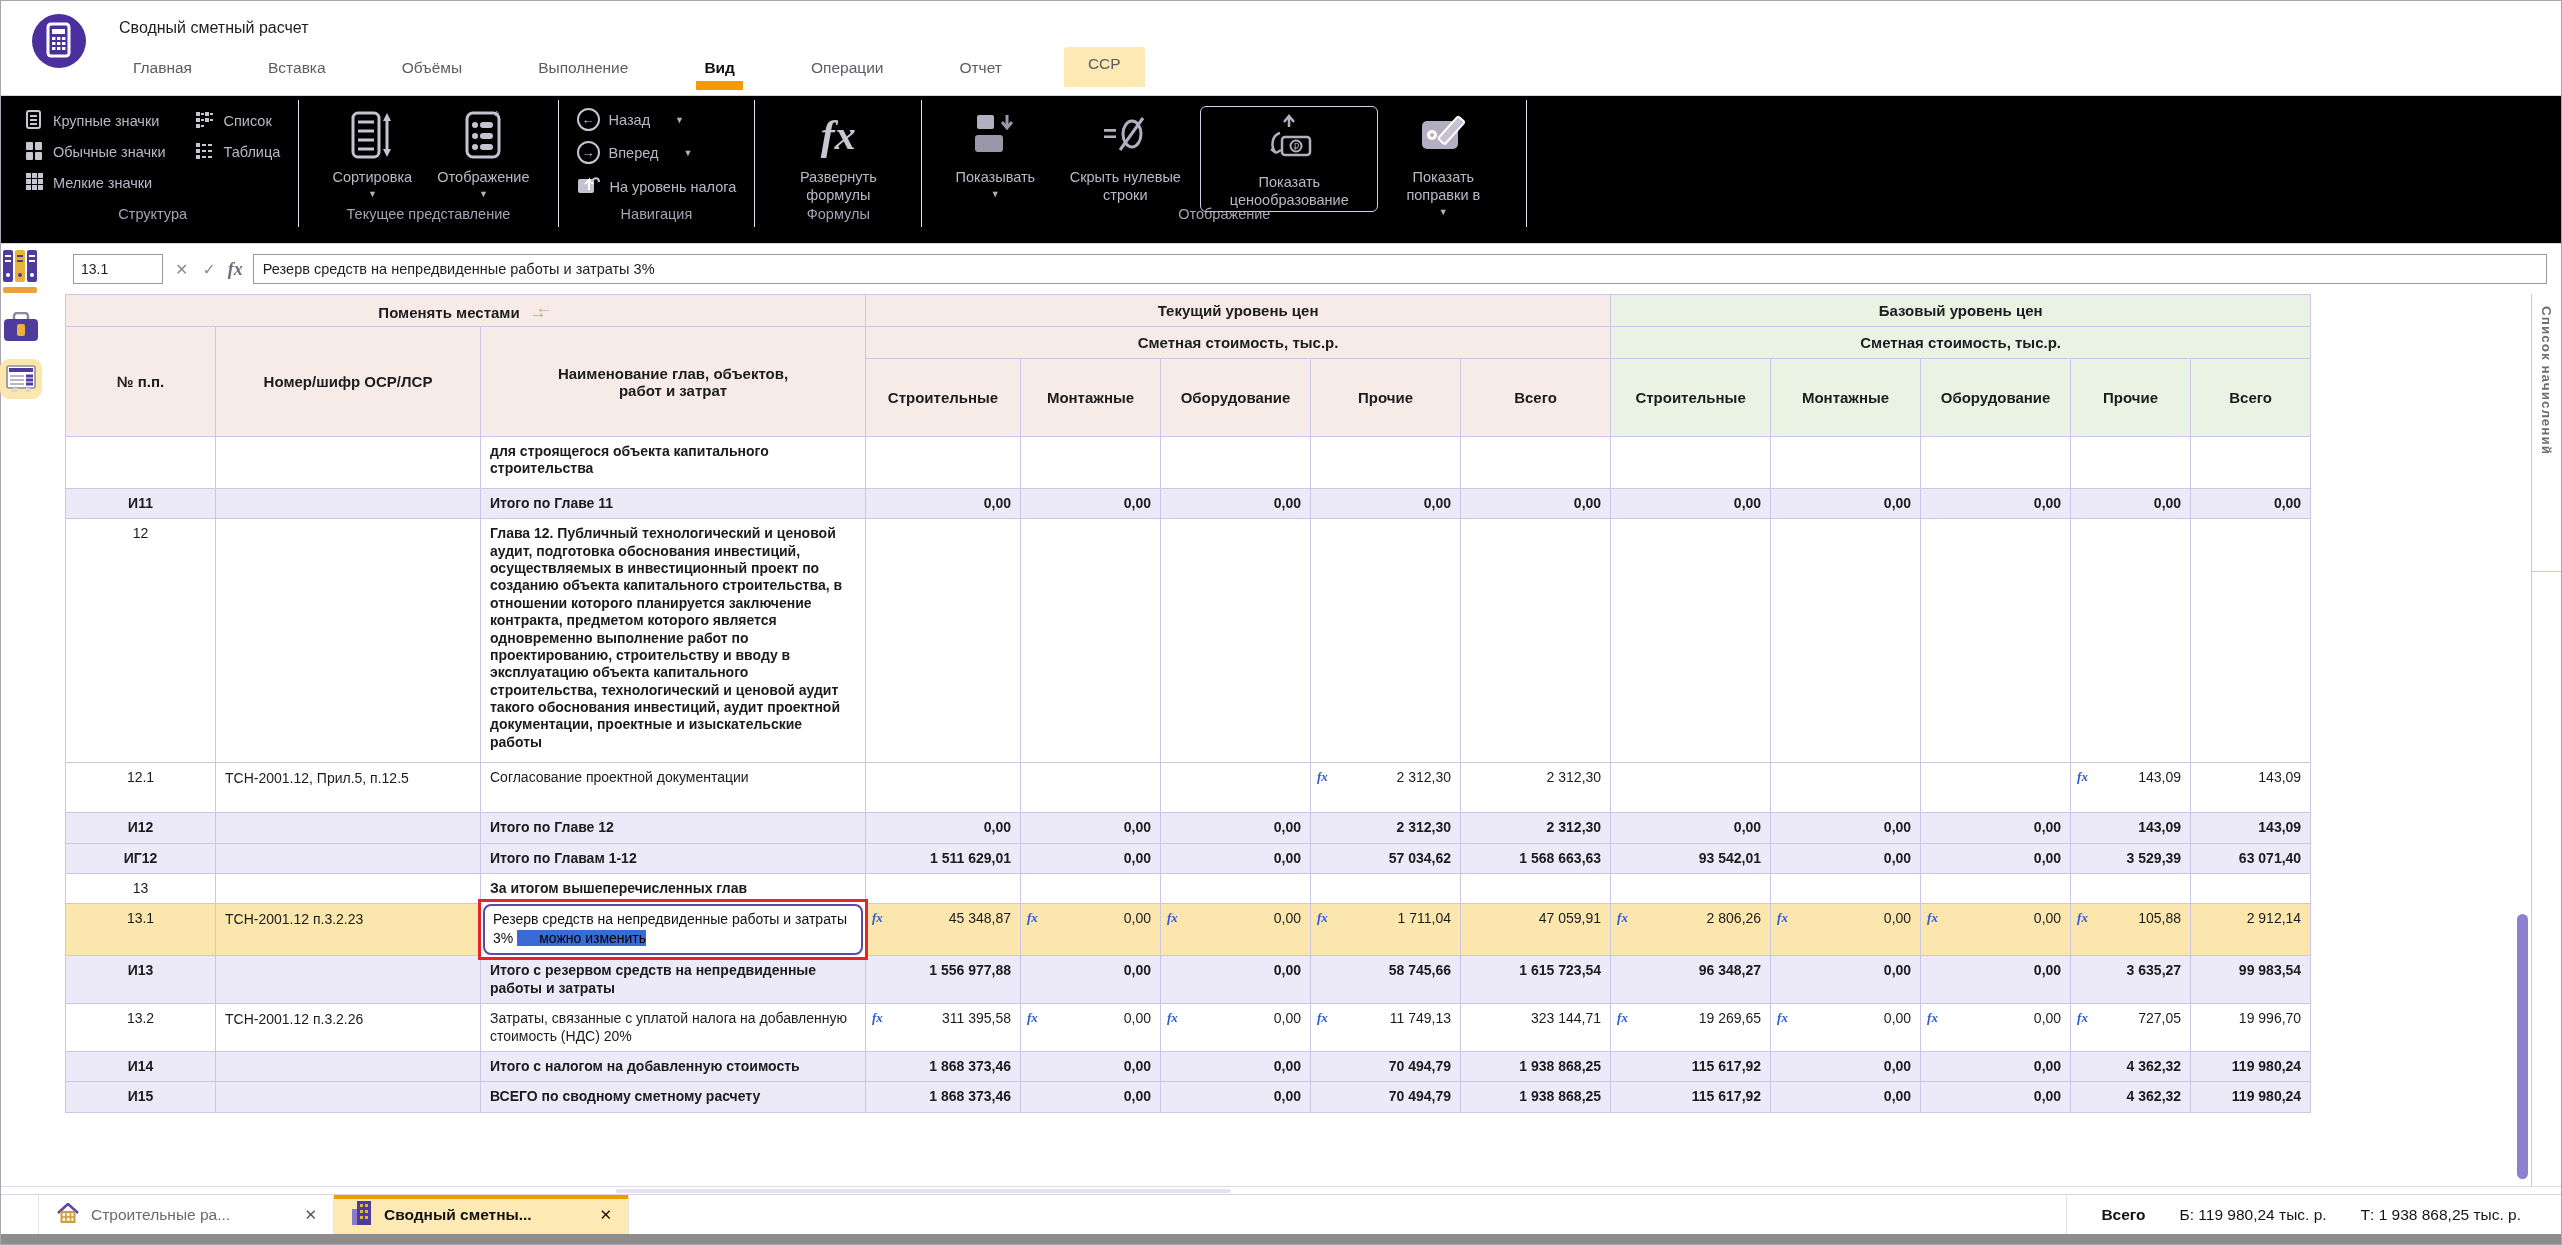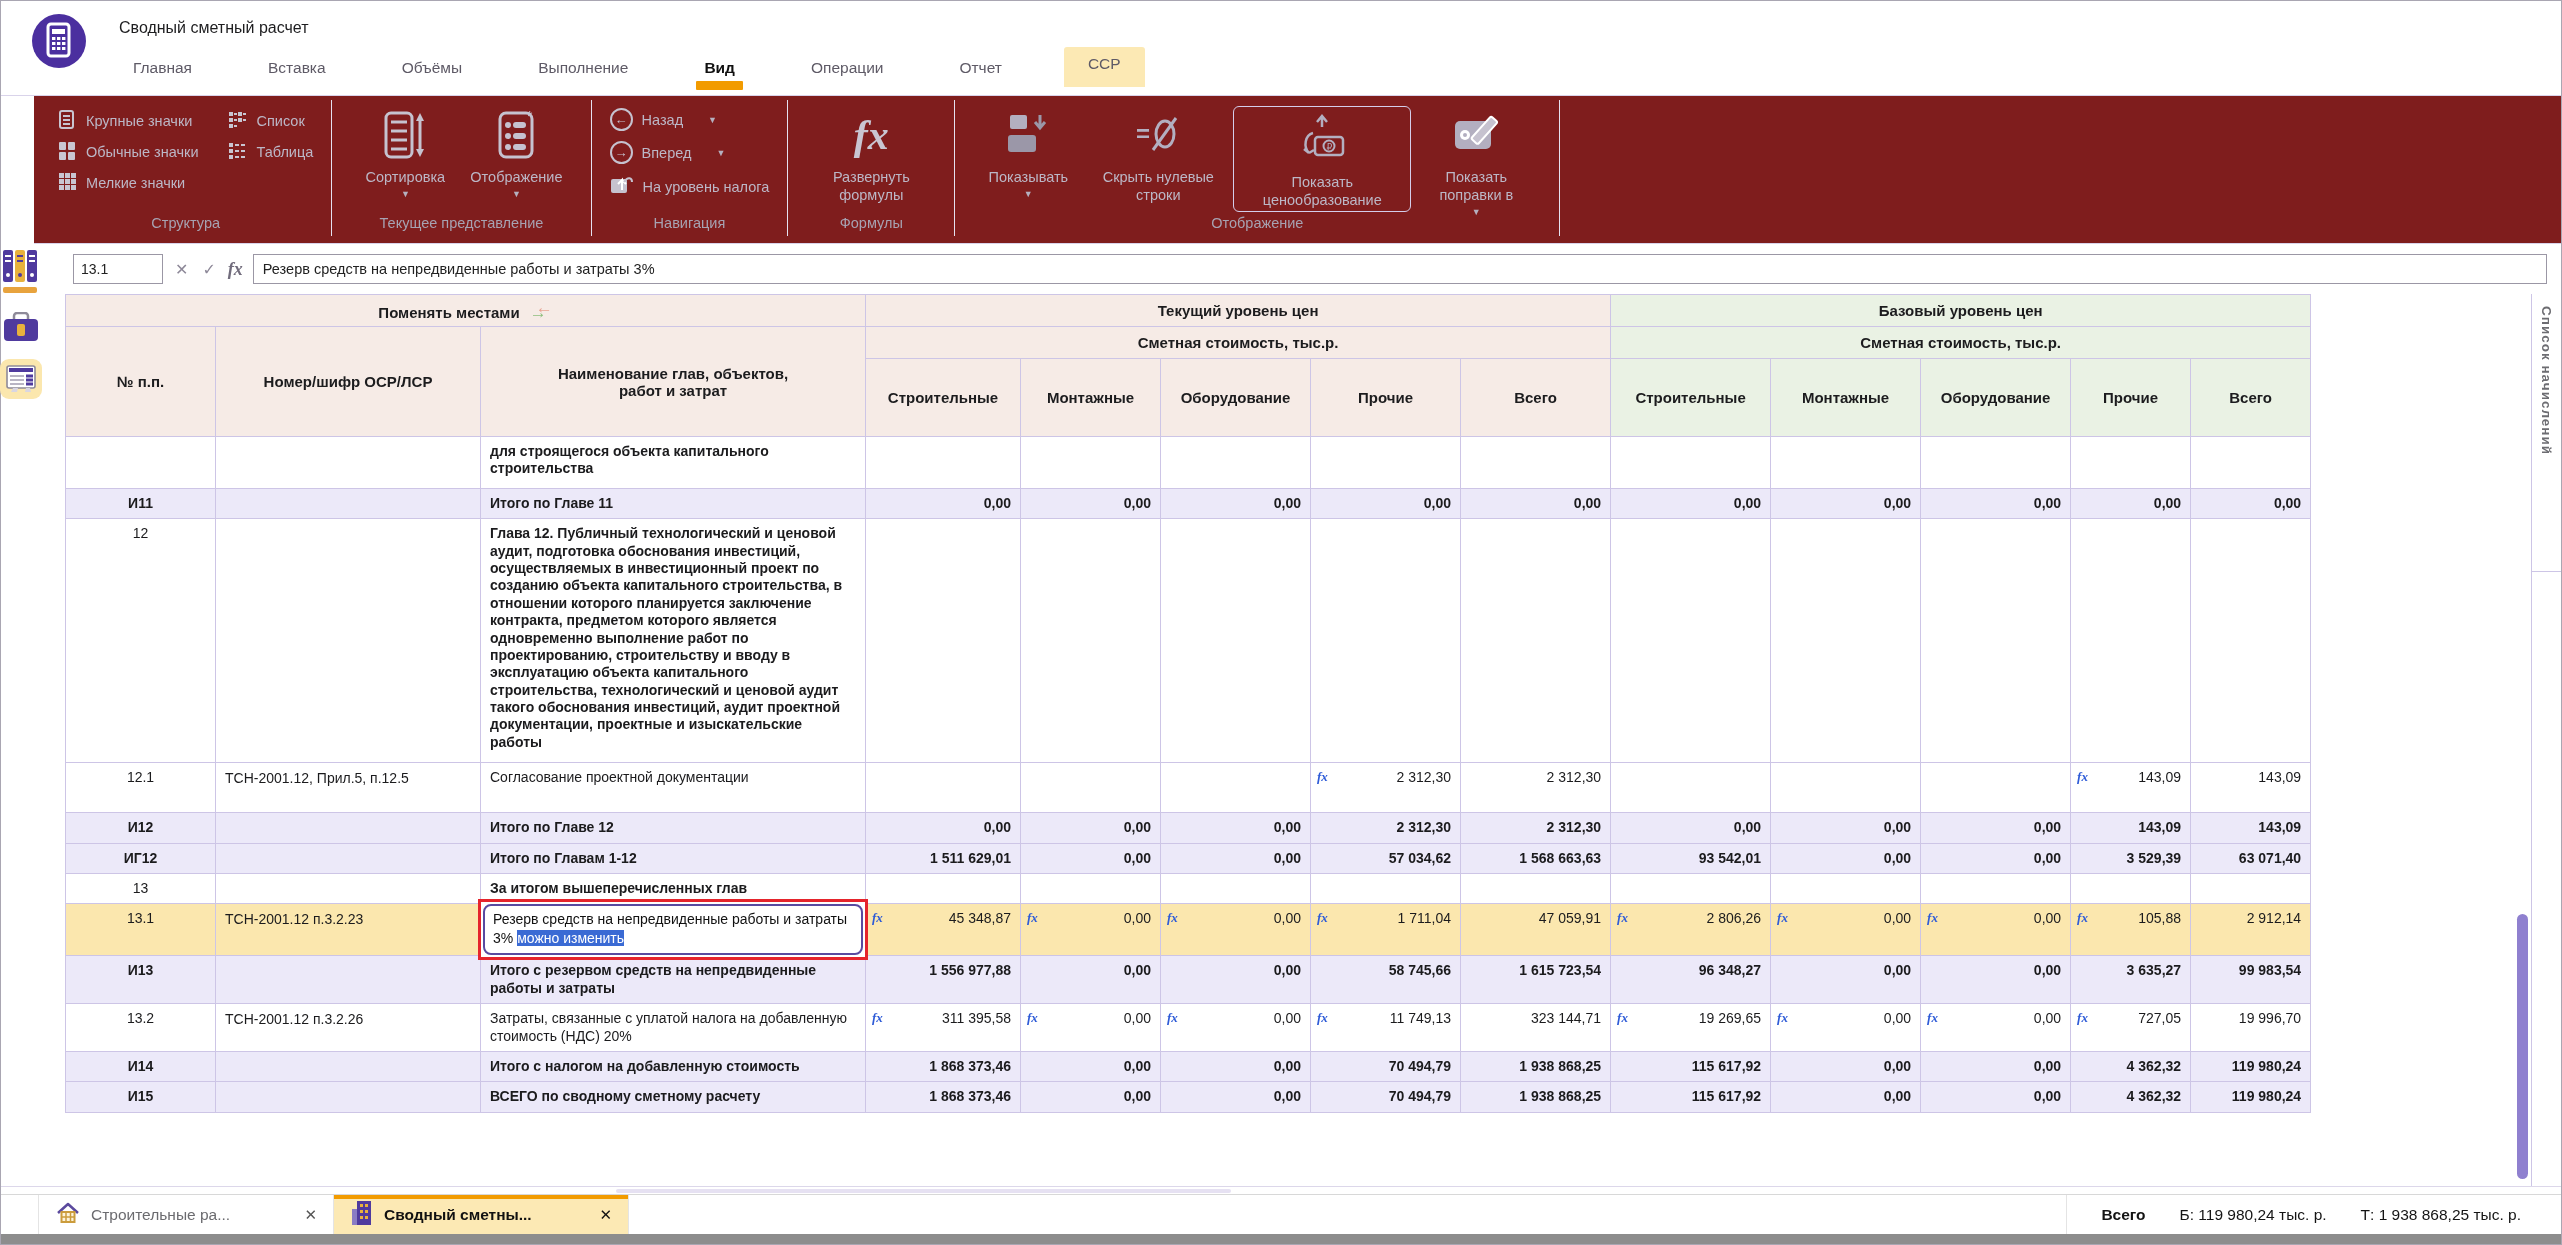--- a/index.html
+++ b/index.html
@@ -16,22 +16,22 @@
   .app-title { font-size:16px; color:#1d1d1f; margin-top:8px; }
   .rtabs { display:flex; align-items:flex-end; margin-top:10px; }
   .rtab { font-size:15.5px; color:#5e5a66; padding:8px 14px 10px 14px; margin-right:48px;
           position:relative; cursor:default; white-space:nowrap; }
   .rtab.active { color:#111; font-weight:bold; }
   .rtab.active::after { content:""; position:absolute; left:6px; right:6px; bottom:-3px;
                         height:9px; background:#f29b00; border-radius:1px; }
   .rtab.hl { background:#fce9b4; border-radius:3px 3px 0 0; padding:8px 24px 14px 24px; margin-right:0; }
 
   
-  .ribbon { height:148px; flex:none; background:#7f1d1d; display:flex; align-items:stretch;
-            border-bottom:1px solid #d9d3ea; padding:4px 0 7px 6px; color:#bcb7c6;margin-left:33px; }
+  .ribbon { height:148px; flex:none; background:#000000; display:flex; align-items:stretch;
+            border-bottom:1px solid #d9d3ea; padding:4px 0 16px 6px; color:#bcb7c6; }
   .rgroup { position:relative; padding:6px 18px 26px 18px; display:flex; align-items:flex-start; }
   .rgroup + .rgroup { border-left:1px solid #e5e1f0; }
   .rgroup:last-child { border-right:1px solid #e5e1f0; }
   .rgroup-label { position:absolute; bottom:5px; left:0; right:0; text-align:center;
                   font-size:14.5px; color:#a7a2b1; white-space:nowrap; }
   .struct-grid { display:grid; grid-template-rows:repeat(3,auto); grid-auto-flow:column;
                  column-gap:30px; row-gap:9px; margin-top:4px; }
   .ritem-s { display:flex; align-items:center; gap:9px; font-size:14.5px; color:#bcb7c6; white-space:nowrap; }
   .big-item { display:flex; flex-direction:column; align-items:center; justify-content:flex-start;
               font-size:14.5px; text-align:center; line-height:1.25; padding:0 10px; min-width:110px; }
@@ -93,21 +93,21 @@
   tbody tr:nth-child(3) td{height:244px} tbody tr:nth-child(4) td{height:50px}
   tbody tr:nth-child(5) td{height:22px} tbody tr:nth-child(6) td{height:22px}
   tbody tr:nth-child(7) td{height:20px} tbody tr:nth-child(8) td{height:52px}
   tbody tr:nth-child(9) td{height:34px} tbody tr:nth-child(10) td{height:42px}
   tbody tr:nth-child(11) td{height:22px} tbody tr:nth-child(12) td{height:22px}
   td.edit-host { position:relative; }
   .edit-outer { position:absolute; left:-3px; right:-3px; top:-5px; bottom:-5px; border:3px solid #e5242c;
                 background:#fff; z-index:4; display:flex; }
   .edit-inner { flex:1; border:2px solid #5a4aa0; border-radius:8px; margin:2px; padding:4px 8px;
                 font-size:14px; line-height:1.35; font-weight:normal; color:#111; }
-  .edit-inner .sel { background:#3a6ad4; color:#ffffff; }
+  .edit-inner .sel { background:#3a6ad4; color:#000000;padding-left:22px; }
 
   
   .v-scroll { width:16px; flex:none; position:relative; }
   .v-thumb { position:absolute; left:2px; width:11px; border-radius:6px; background:#8f80cf;
              top:620px; height:265px; }
   .right-rail { width:30px; flex:none; border-left:1px solid #cdc5e6; }
   .vtab { height:278px; border-bottom:1px solid #cdc5e6; display:flex; justify-content:center;
           padding-top:12px; }
   .vtab span { writing-mode:vertical-rl; font-size:13.5px; font-weight:bold; color:#6d6d72;
                letter-spacing:1px; white-space:nowrap; }

